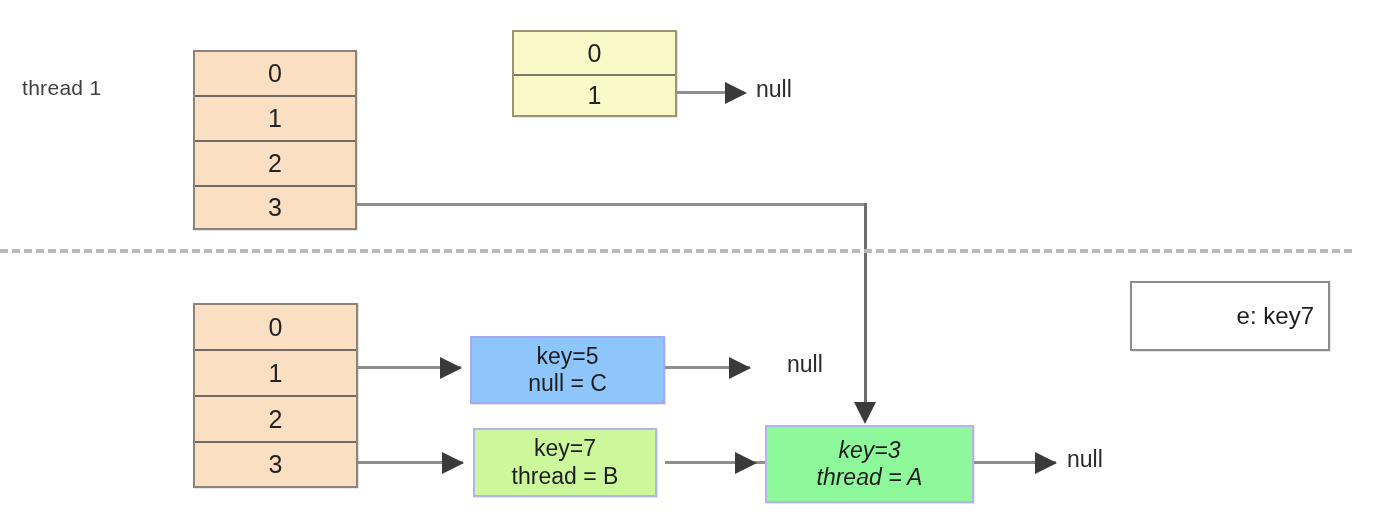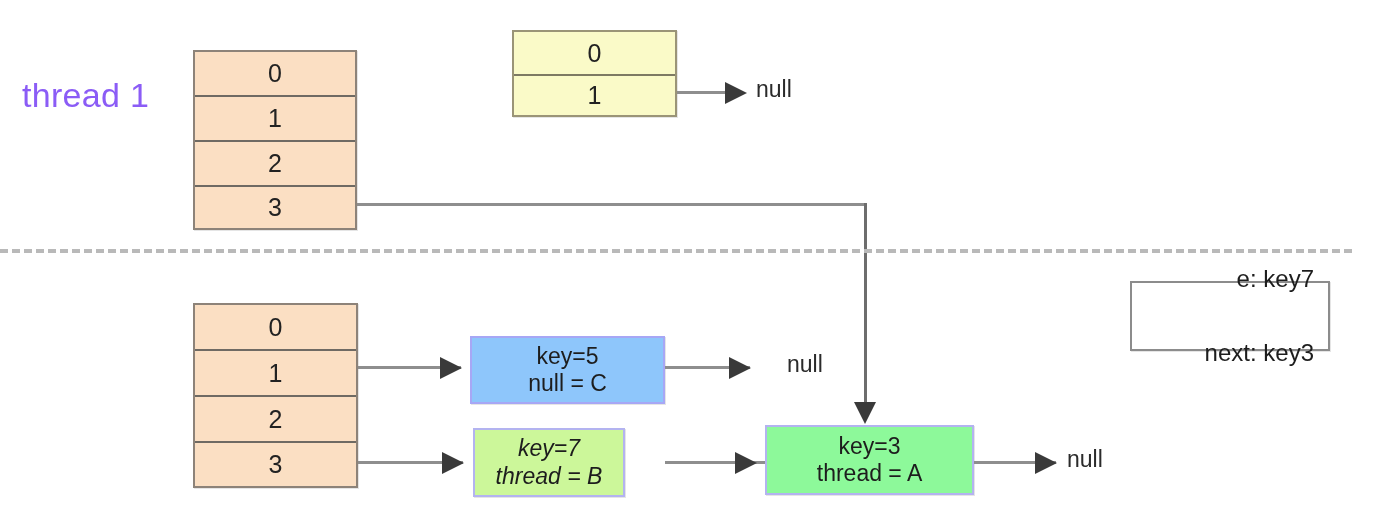--- a/index.html
+++ b/index.html
@@ -9,22 +9,22 @@
     font-family:"Liberation Sans", sans-serif;
     overflow:hidden;
     position:relative;
   }
   #stage{position:absolute;left:0;top:0;width:1380px;height:522px;}
 
   
   .abs{position:absolute;}
 
   .thread-label{
-    font-size:34px;
-    color:#8b5cf6;
+    font-size:21px;
+    color:#404040;
     letter-spacing:0.3px;
     white-space:nowrap;
   }
 
   
   .table{
     position:absolute;
     border:2px solid #8a8076;
     box-sizing:border-box;
     background:#fbdfc3;
@@ -152,35 +152,34 @@
     <div class="l2">null = C</div>
   </div>
 
   <div class="hline" style="left:665px;top:366px;width:85px;"></div>
   <div class="arrow-r" style="left:729px;top:357px;"></div>
   <div class="nulltext" style="left:787px;top:351px;">null</div>
 
   <div class="hline" style="left:358px;top:461px;width:105px;"></div>
   <div class="arrow-r" style="left:442px;top:452px;"></div>
 
-  <div class="node lgreen" style="left:473px;top:428px;width:152px;height:69px;font-style:italic;">
+  <div class="node lgreen" style="left:473px;top:428px;width:184px;height:69px;">
     <div class="l1">key=7</div>
     <div class="l2">thread = B</div>
   </div>
 
   <div class="hline" style="left:665px;top:461px;width:101px;"></div>
   <div class="arrow-r" style="left:735px;top:452px;"></div>
 
-  <div class="node green" style="left:765px;top:425px;width:209px;height:70px;">
+  <div class="node green" style="left:765px;top:425px;width:209px;height:78px;font-style:italic;">
     <div class="l1">key=3</div>
     <div class="l2">thread = A</div>
   </div>
 
   <div class="hline" style="left:974px;top:461px;width:82px;"></div>
   <div class="arrow-r" style="left:1035px;top:452px;"></div>
   <div class="nulltext" style="left:1067px;top:446px;">null</div>
 
   <div class="infobox" style="left:1130px;top:281px;width:200px;height:70px;gap:44px;">
     <div>e:  key7</div>
-    <div>next:  key3</div>
   </div>
 
 </div>
 
 </body></html>

